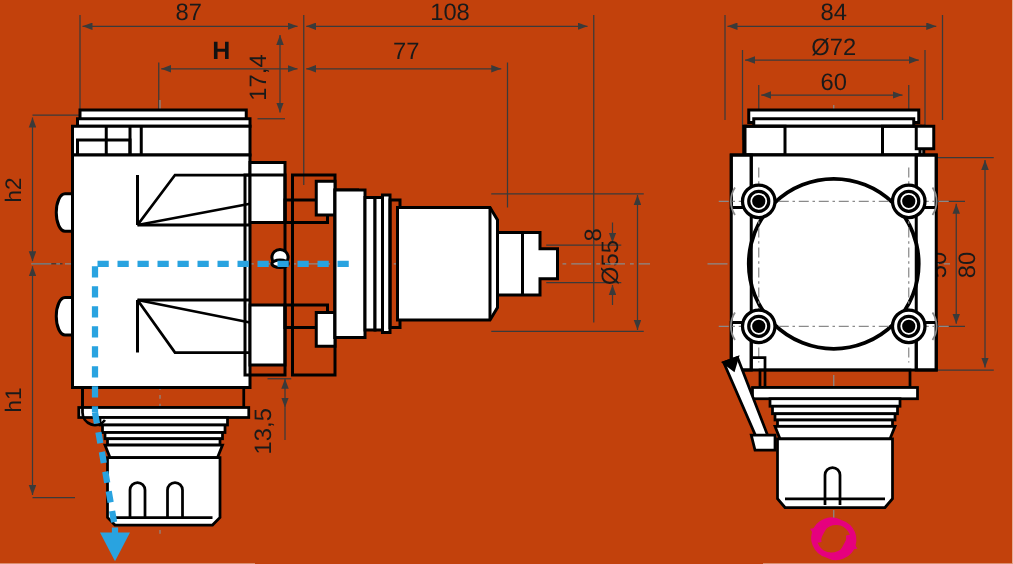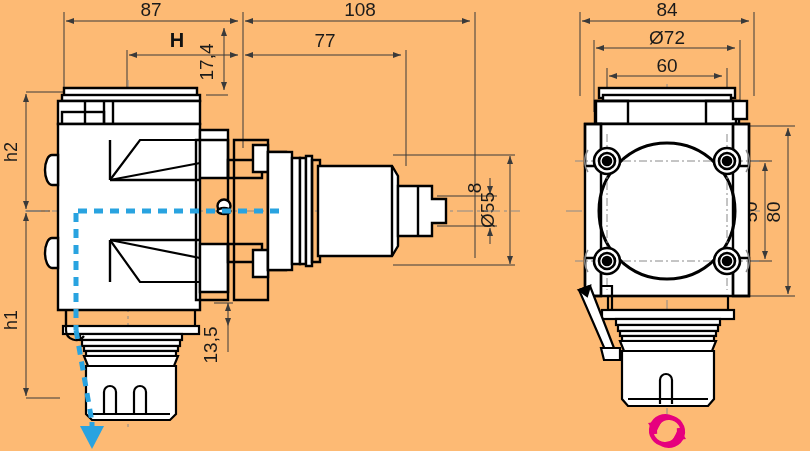--- a/index.html
+++ b/index.html
@@ -1,18 +1,18 @@
 <!DOCTYPE html>
 <html><head>
 <meta charset="utf-8">
 <style>
   html,body{margin:0;padding:0;background:#ffffff;}
   body{width:810px;height:451px;overflow:hidden;
        font-family:"Liberation Sans", sans-serif;}
-  #stage{position:relative;width:810px;height:451px;background:#fdba74;}
+  #stage{position:relative;width:810px;height:451px;background:#c2410c;}
   svg{display:block;}
   .dimtxt{font-family:"Liberation Sans", sans-serif;font-size:19px;fill:#1a1a1a;}
   .dimtxt-b{font-family:"Liberation Sans", sans-serif;font-size:20px;font-weight:bold;fill:#111;}
   .lbl{font-family:"Liberation Sans", sans-serif;font-size:18px;fill:#1a1a1a;}
 </style>
 </head>
 <body>
 
 <div id="stage">
 <svg width="810" height="451" viewBox="0 0 810 451">

